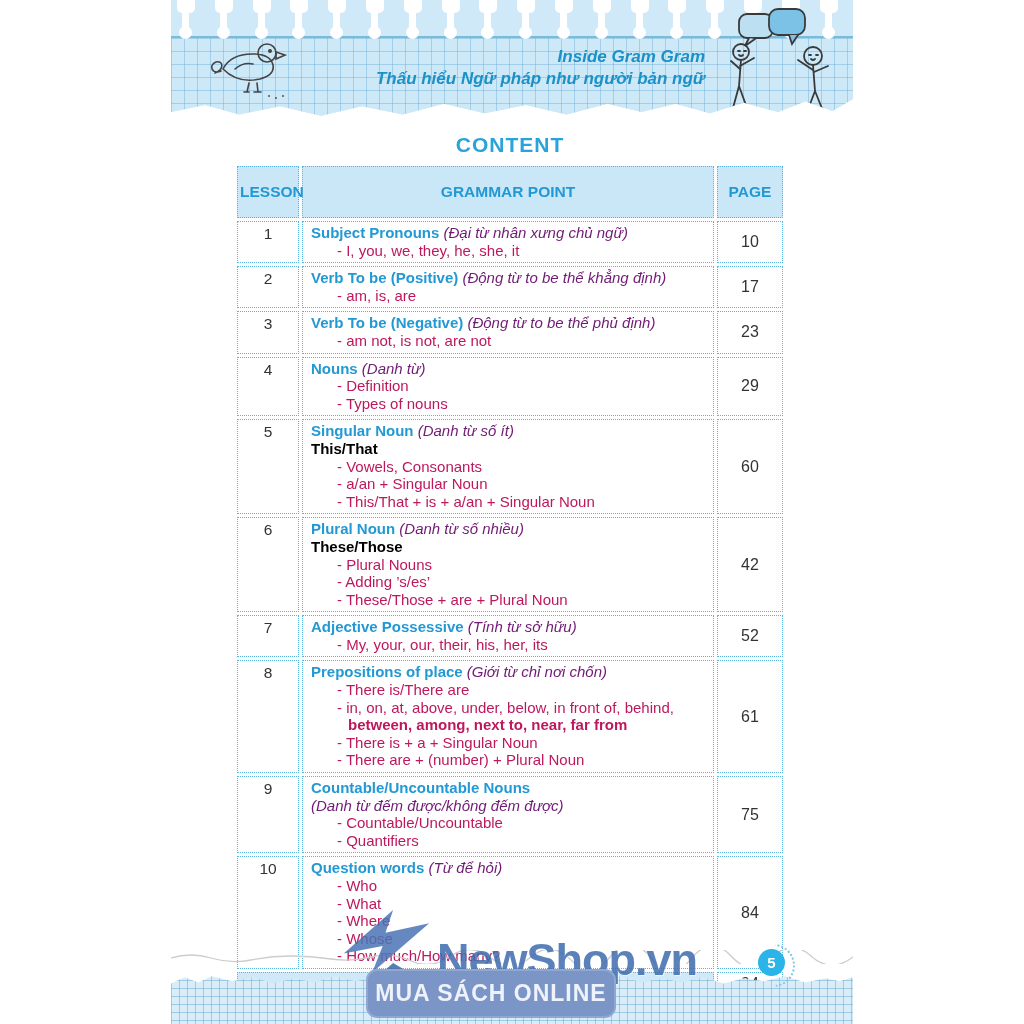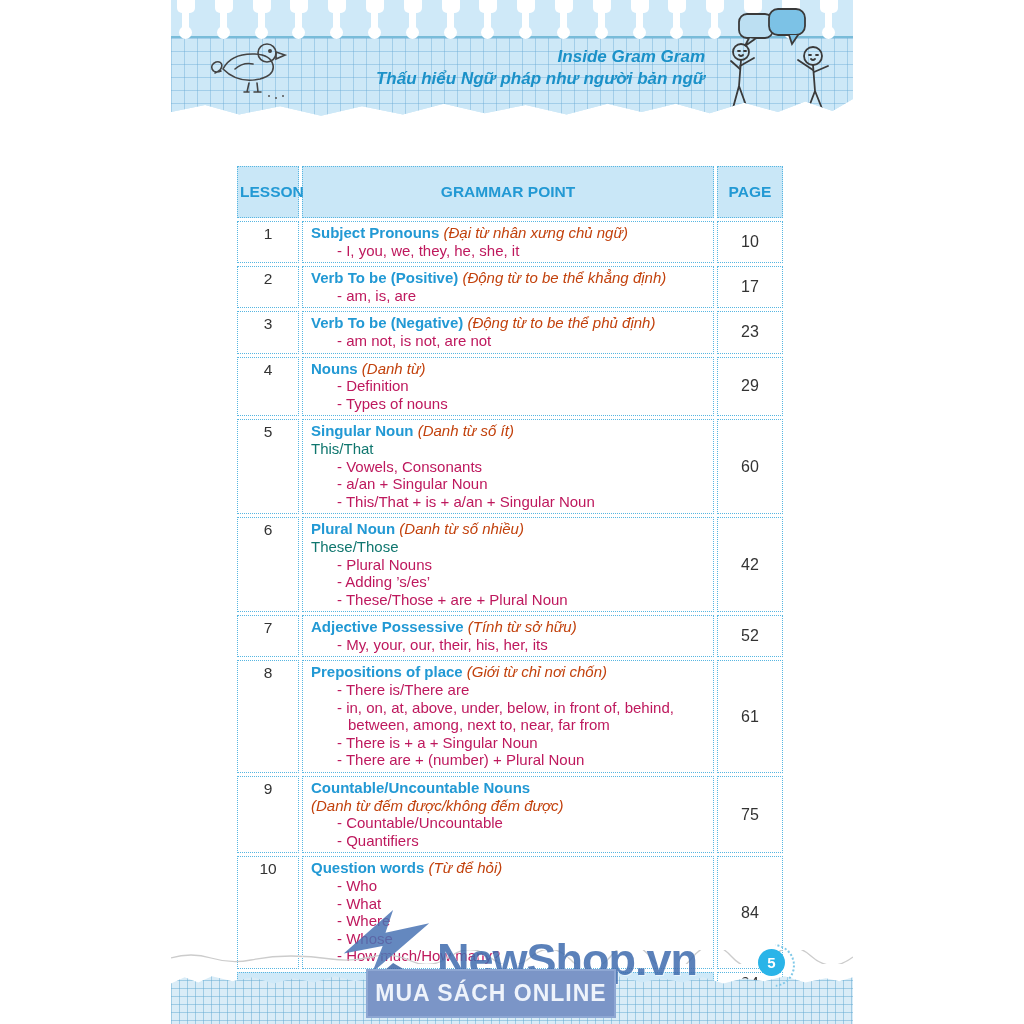--- a/index.html
+++ b/index.html
@@ -31,24 +31,24 @@
     border-spacing:3px 3px;table-layout:fixed;}
   .toc col.c1{width:62px}.toc col.c3{width:66px}
   .toc th,.toc td{border:1.6px dotted #57b6e1;}
   .toc th{background:#c9e7f7;color:#2299d4;font-size:15.5px;font-weight:bold;
           padding:16px 2px;height:18px;text-align:center;}
   td.c-lesson{text-align:center;vertical-align:top;padding-top:3px;font-size:15.5px;color:#333;background:#fff;}
   td.c-grammar{vertical-align:top;padding:2px 6px 3px 8px;background:#fff;}
   td.c-page{text-align:center;vertical-align:middle;font-size:16px;color:#333;background:#fff;}
   .ln{font-size:15px;line-height:17.6px;color:#be185d;}
   .t-title{color:#2299d4;font-weight:bold;}
-  .t-note{font-style:italic;color:#c2410c;font-weight:normal;}
-  .t-bold{font-weight:normal;color:#0f766e;}
+  .t-note{font-style:italic;color:#701a75;font-weight:normal;}
+  .t-bold{font-weight:bold;color:#000000;}
   .t-item{padding-left:37px;text-indent:-11px;white-space:nowrap;}
-  .t-cont{padding-left:37px;white-space:nowrap;}
+  .t-cont{padding-left:37px;white-space:nowrap;font-weight:bold;}
   tr.review-row td.r-label{background:#cfe9f8;text-align:center;color:#000000;
      font-weight:bold;font-size:15px;padding:3px 0;}
 
   
   .torn-line{position:absolute;left:171px;top:950px;}
   .strip{position:absolute;left:171px;top:972px;width:682px;height:52px;background-color:#d9ecf7;
     background-image:linear-gradient(rgba(100,170,210,.5) 1px,transparent 1px),
                      linear-gradient(90deg,rgba(100,170,210,.5) 1px,transparent 1px);
     background-size:8px 8px;
     clip-path:polygon(0% 22%,2% 10%,4% 20%,6% 8%,9% 18%,12% 10%,15% 22%,18% 12%,21% 20%,24% 8%,
@@ -56,21 +56,21 @@
       60% 10%,63% 18%,66% 8%,69% 20%,72% 12%,75% 20%,78% 10%,81% 22%,84% 12%,87% 18%,90% 8%,
       93% 20%,96% 12%,98% 18%,100% 10%,100% 100%,0% 100%);}
   .watermark{position:absolute;left:338px;top:902px;display:flex;align-items:center;opacity:.85;z-index:6;}
   .wm-text{font-size:45px;font-weight:bold;color:#3f6cae;letter-spacing:-1px;margin-left:4px;
     margin-top:28px;text-shadow:1px 1px 0 rgba(255,255,255,.55);}
   .page-badge{position:absolute;left:758px;top:949px;width:27px;height:27px;border-radius:50%;
     background:#2ab4e8;color:#fff;font-size:15px;font-weight:bold;line-height:27px;text-align:center;z-index:7;}
   .badge-dots{position:absolute;left:752px;top:944px;width:39px;height:39px;border-radius:50%;
     border:2px dotted #7fc8e8;z-index:6;clip-path:polygon(55% 0,100% 0,100% 100%,55% 100%);}
   .buy-button{position:absolute;left:366px;top:969px;width:246px;height:45px;background:#7b95c7;
-    border:2px solid #8ea7d3;border-radius:0;color:#eef3fb;font-weight:bold;font-size:23px;
+    border:2px solid #8ea7d3;border-radius:11px;color:#eef3fb;font-weight:bold;font-size:23px;
     letter-spacing:1px;display:flex;align-items:center;justify-content:center;z-index:8;}
 </style>
 </head>
 <body>
 
 <div class="canvas">
 
   <div class="banner">
     <div class="banner-grid"></div>
     <div id="pins">
@@ -127,20 +127,21 @@
         <path d="M14 54 l-2 26 M12 80 l-6 22 M12 80 l8 22"></path>
         <path d="M13 60 l14 -8 M13 63 l-9 -8"></path>
         <circle cx="86" cy="50" r="9"></circle>
         <path d="M82 49 h2 M89 49 h2 M84 53 q2 2 4 0"></path>
         <path d="M86 59 l2 26 M88 85 l-8 21 M88 85 l8 20"></path>
         <path d="M86 64 l-15 -10 M87 66 l14 -6"></path>
       </g>
     </svg>
   </div>
 
+  <div class="content-title">CONTENT</div>
 
   <table class="toc">
     <colgroup>
         <col class="c1">
         <col class="c2">
         <col class="c3">
       </colgroup>
     <thead>
       <tr>
         <th>LESSON</th>

